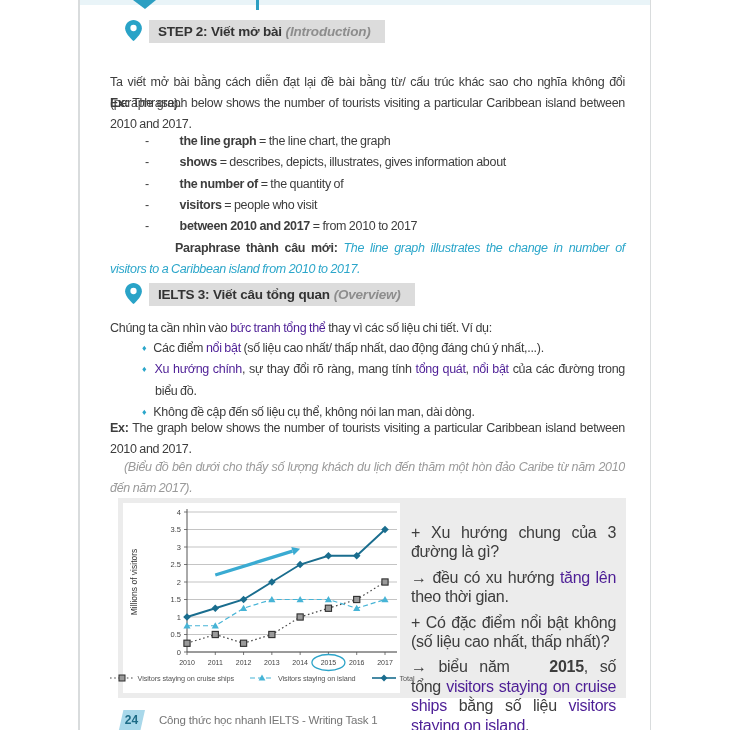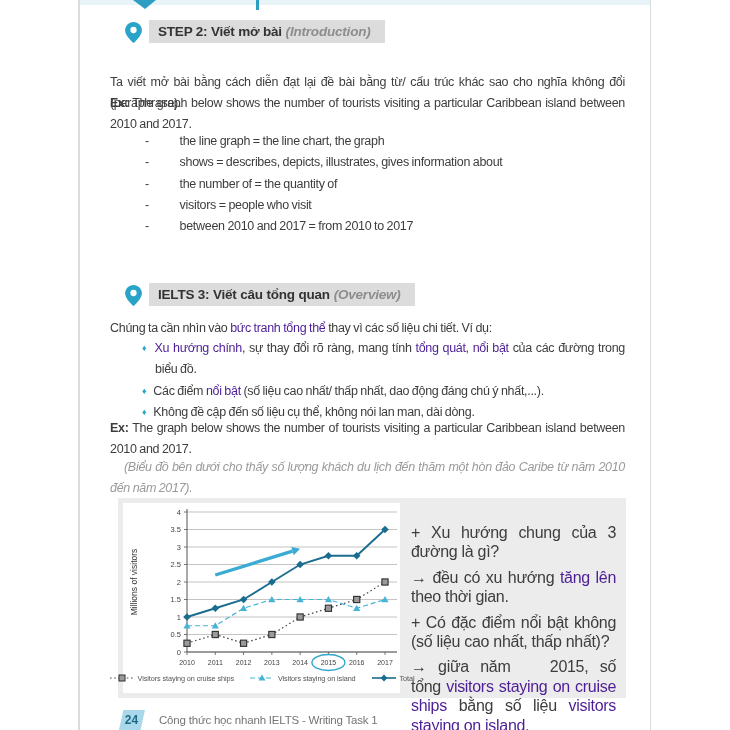--- a/index.html
+++ b/index.html
@@ -10,28 +10,28 @@
   .edge-left { left:78px; } .edge-right { left:649px; }
   .top-tint { position:absolute; left:0; top:0; width:570px; height:5px; background:#e9f4f8; }
   .frag-triangle { position:absolute; left:53px; top:0; width:0; height:0;
     border-left:12px solid transparent; border-right:11px solid transparent;
     border-top:9px solid #2d9fc2; }
   .frag-bar { position:absolute; left:176px; top:0; width:3px; height:10px; background:#2d9fc2; }
 
   .block { position:absolute; left:30px; right:25px; color:#3d3d3d; font-size:12.5px;
     line-height:21.3px; letter-spacing:-0.3px; word-spacing:-0.5px; text-align:justify; }
 
-  .step-heading { position:absolute; left:45px; display:flex; align-items:flex-end; }
+  .step-heading { position:absolute; left:45px; display:flex; align-items:flex-start; }
   .pin { width:17px; height:21px; margin-right:7px; flex:0 0 auto; }
   .step-bar { background:#dcdcdc; height:23px; line-height:23px; padding:0 14px 0 9px;
     font-size:13.5px; white-space:nowrap; }
   .step-bar .t { font-weight:700; color:#333; letter-spacing:-0.2px; }
   .step-bar .s { font-weight:700; font-style:italic; color:#8d8d8d; letter-spacing:-0.2px; }
 
-  .s-b { font-weight:400;padding-left:28px; }
+  .s-b { font-weight:700;padding-left:28px; }
   .s-bu { font-weight:700; }
   .s-blue { color:#4c1d95; }
   .s-bluei { color:#2ba6ca; font-style:italic; }
   .s-grayi { color:#9a9a9a; font-style:italic; }
 
   .dash-list { padding-left:35px; }
   .dash-list .dash-item { text-align:left; }
   .indented { text-indent:37px; }
   .note-indent { text-indent:14px; }
   .bullet-item { padding-left:45px; text-indent:-13px; }
@@ -83,42 +83,43 @@
   <div class="block" style="top:93px"><span class="s-bu">Ex:</span><span> The graph below shows the number of tourists visiting a particular Caribbean island between 2010 and 2017.</span></div>
 
   <div class="block dash-list" style="top:131px">
     <div class="dash-item"><span>- </span><span class="s-b">the line graph</span><span> = the line chart, the graph</span></div>
     <div class="dash-item"><span>- </span><span class="s-b">shows</span><span> = describes, depicts, illustrates, gives information about</span></div>
     <div class="dash-item"><span>- </span><span class="s-b">the number of</span><span> = the quantity of</span></div>
     <div class="dash-item"><span>- </span><span class="s-b">visitors</span><span> = people who visit</span></div>
     <div class="dash-item"><span>- </span><span class="s-b">between 2010 and 2017</span><span> = from 2010 to 2017</span></div>
   </div>
 
+  <div class="block indented" style="top:238px"><span class="s-b">Paraphrase thành câu mới: </span><span class="s-bluei">The line graph illustrates the change in number of visitors to a Caribbean island from 2010 to 2017.</span></div>
 
   <div class="step-heading" style="top:283px">
     <span class="pin">
       <svg width="17" height="21" viewBox="0 0 16 20">
           <path d="M8 0C3.58 0 0 3.58 0 8c0 5.25 8 12 8 12s8-6.75 8-12C16 3.58 12.42 0 8 0z" fill="#29a3c7"></path>
           <circle cx="8" cy="7.6" r="3" fill="#fff"></circle>
         </svg>
     </span>
     <span class="step-bar">
       <span class="t">IELTS 3: Viết câu tổng quan</span>
       <span class="s">(Overview)</span>
     </span>
   </div>
 
   <div class="block" style="top:318px"><span>Chúng ta cần nhìn vào </span><span class="s-blue">bức tranh tổng thể</span><span> thay vì các số liệu chi tiết. Ví dụ:</span></div>
 
   <div class="block" style="top:338px">
     <div class="bullet-item">
+      <span class="diamond">♦</span><span><span>Các điểm </span><span class="s-blue">nổi bật</span><span> (số liệu cao nhất/ thấp nhất, dao động đáng chú ý nhất,...).</span></span>
+    </div>
+    <div class="bullet-item">
       <span class="diamond">♦</span><span><span class="s-blue">Xu hướng chính</span><span>, sự thay đổi rõ ràng, mang tính </span><span class="s-blue">tổng quát</span><span>, </span><span class="s-blue">nổi bật</span><span> của các đường trong biểu đồ.</span></span>
-    </div>
-    <div class="bullet-item">
-      <span class="diamond">♦</span><span><span>Các điểm </span><span class="s-blue">nổi bật</span><span> (số liệu cao nhất/ thấp nhất, dao động đáng chú ý nhất,...).</span></span>
     </div>
     <div class="bullet-item">
       <span class="diamond">♦</span><span><span>Không đề cập đến số liệu cụ thể, không nói lan man, dài dòng.</span></span>
     </div>
   </div>
 
   <div class="block" style="top:418px"><span class="s-bu">Ex:</span><span> The graph below shows the number of tourists visiting a particular Caribbean island between 2010 and 2017.</span></div>
 
   <div class="block note-indent" style="top:457px"><span class="s-grayi">(Biểu đồ bên dưới cho thấy số lượng khách du lịch đến thăm một hòn đảo Caribe từ năm 2010 đến năm 2017).</span></div>
 
@@ -223,19 +224,19 @@
               <path d="M13 1.4L16.4 5L13 8.6L9.6 5Z" fill="#1a6d8e"></path>
             </svg>
             <span>Total</span>
           </span>
         </div>
     </div>
     <div class="qa">
       <div class="qa-line"><span>+ Xu hướng chung của 3 đường là gì?</span></div>
       <div class="qa-line"><span>→ đều có xu hướng </span><span class="s-blue">tăng lên</span><span> theo thời gian.</span></div>
       <div class="qa-line"><span>+ Có đặc điểm nổi bật không (số liệu cao nhất, thấp nhất)?</span></div>
-      <div class="qa-line"><span>→ giữa năm </span><span class="s-b">2015</span><span>, số tổng </span><span class="s-blue">visitors staying on cruise ships</span><span> bằng số liệu </span><span class="s-blue">visitors staying on island</span><span>.</span></div>
+      <div class="qa-line"><span>→ biểu năm </span><span class="s-b">2015</span><span>, số tổng </span><span class="s-blue">visitors staying on cruise ships</span><span> bằng số liệu </span><span class="s-blue">visitors staying on island</span><span>.</span></div>
     </div>
   </div>
 
   <div class="footer-badge">24</div>
   <div class="footer-title">Công thức học nhanh IELTS - Writing Task 1</div>
 </div>
 
 </body></html>

